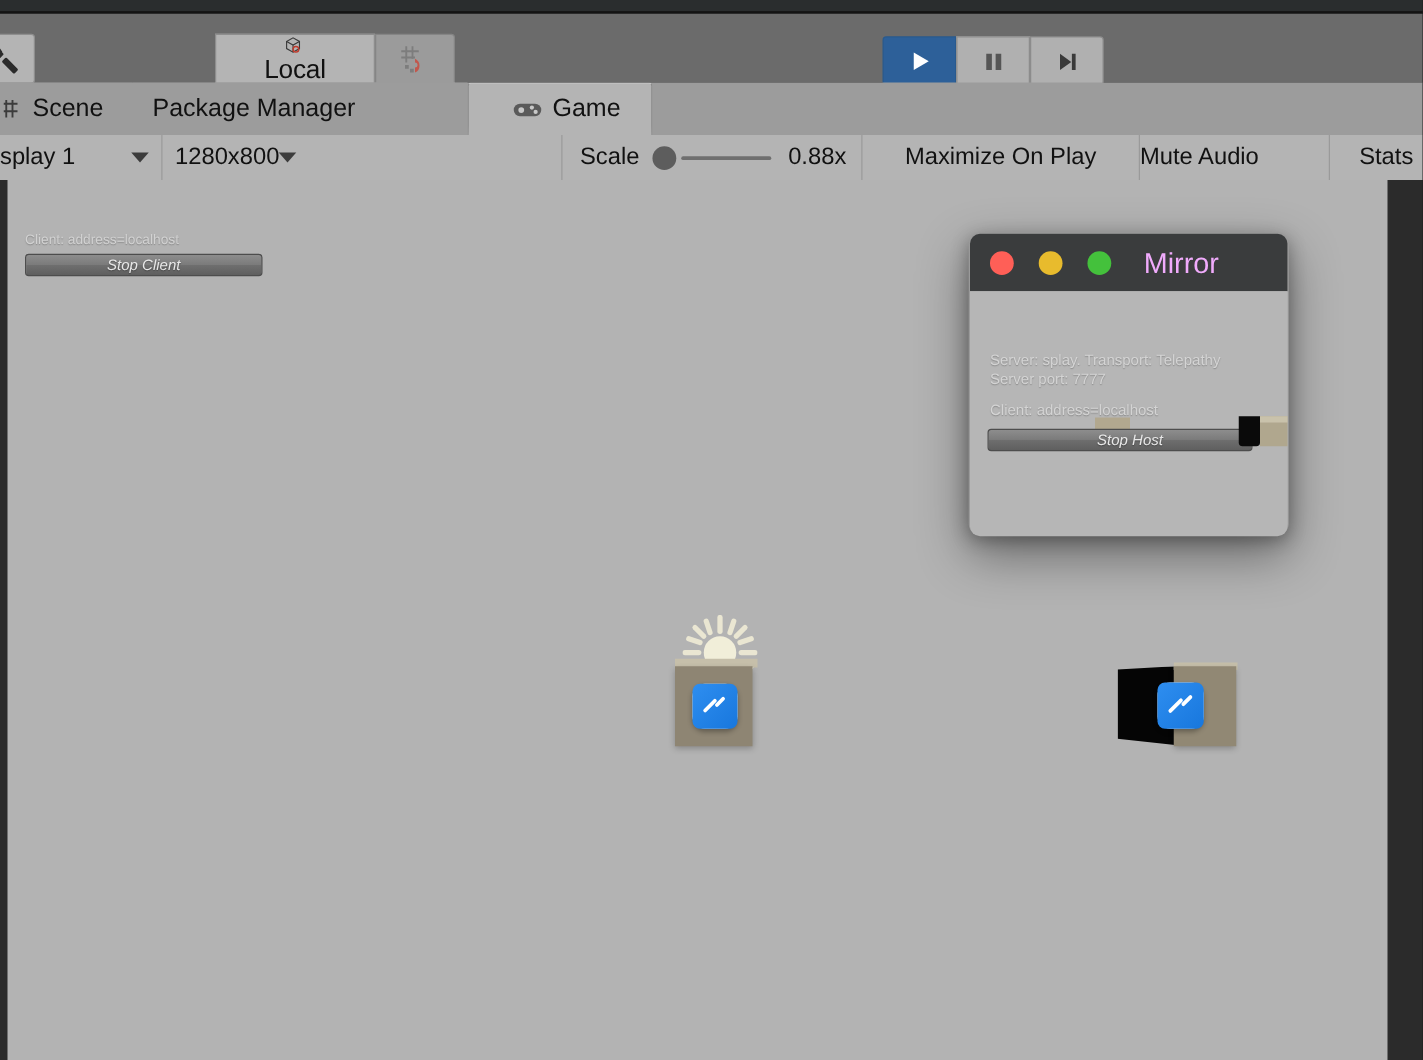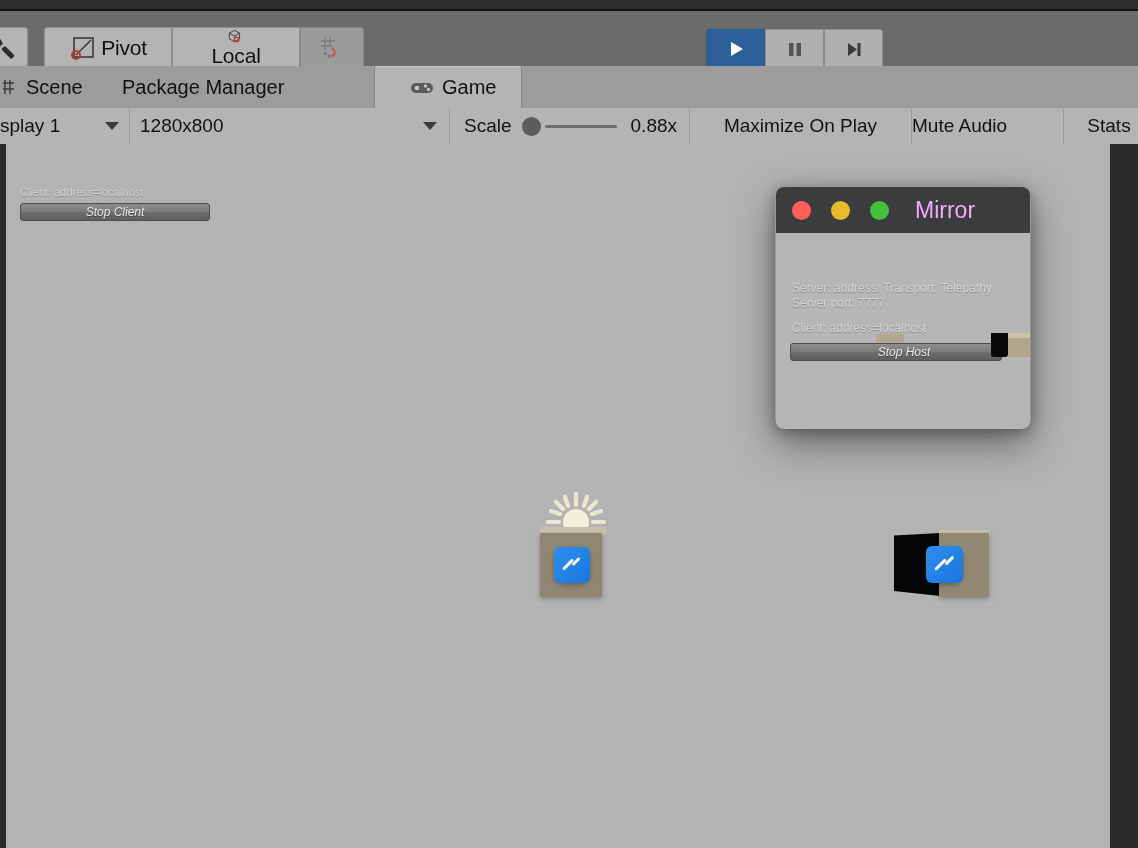--- a/index.html
+++ b/index.html
@@ -87,21 +87,21 @@
     background: #b4b4b4;
   }
   .vt-cell {
     position: absolute; top: 0; height: 36px;
     display: flex; align-items: center;
     font-size: 19px; color: #111;
     border-right: 1px solid #9a9a9a;
     cursor: default;
   }
   #vt-display { left: -22px; width: 152px; padding-left: 22px; justify-content: space-between; padding-right: 10px; }
-  #vt-res     { left: 130px; width: 320px; padding-left: 10px; justify-content: space-between; padding-right: 12px; }
+  #vt-res     { left: 130px; width: 320px; padding-left: 10px; justify-content: flex-start; padding-right: 12px; }
   #vt-scale   { left: 450px; width: 240px; padding-left: 14px; gap: 0; }
   #vt-max     { left: 690px; width: 222px; justify-content: center; }
   #vt-mute    { left: 912px; width: 152px; }
   #vt-stats   { left: 1064px; width: 90px; justify-content: center; border-right: none; }
 
   .caret { width: 0; height: 0; border-left: 7px solid transparent; border-right: 7px solid transparent; border-top: 8px solid #3c3c3c; }
 
   #scale-track { width: 72px; height: 3px; background: #6f6f6f; border-radius: 2px; margin-left: 4px; }
   #scale-knob { width: 19px; height: 19px; border-radius: 50%; background: #5d5d5d; margin-left: 10px; flex: none; }
   #scale-value { margin-left: 14px; }
@@ -222,28 +222,20 @@
 <div id="main-toolbar">
 
   <div class="tb-btn" id="handle-btn">
     <svg width="26" height="26" viewBox="0 0 26 26">
       <rect x="0" y="9" width="11" height="5" rx="1" fill="#2b2b2b" transform="rotate(-45 5.5 11.5)"></rect>
       <rect x="9" y="16" width="14" height="5" rx="1" fill="#2b2b2b" transform="rotate(45 16 18.5)"></rect>
       <rect x="3" y="1" width="5" height="9" rx="1" fill="#2b2b2b" transform="rotate(-35 5.5 5.5)"></rect>
     </svg>
   </div>
 
-  <div class="tb-btn" id="pivot-btn">
-    <svg width="28" height="28" viewBox="0 0 28 28" style="margin-right:4px">
-      <rect x="5" y="4" width="19" height="19" fill="none" stroke="#3a3a3a" stroke-width="1.6"></rect>
-      <line x1="7" y1="21" x2="22" y2="6" stroke="#3a3a3a" stroke-width="1.6"></line>
-      <circle cx="7" cy="21" r="4" fill="none" stroke="#c0392b" stroke-width="2"></circle>
-    </svg>
-    <span class="tb-label">Pivot</span>
-  </div>
 
   <div class="tb-btn" id="local-btn">
     <svg width="30" height="28" viewBox="0 0 30 28" style="margin-right:3px">
       <path d="M5 9 L14 4 L23 9 L23 19 L14 24 L5 19 Z" fill="none" stroke="#3a3a3a" stroke-width="1.6"></path>
       <path d="M5 9 L14 14 L23 9 M14 14 L14 24" fill="none" stroke="#3a3a3a" stroke-width="1.6"></path>
       <circle cx="18" cy="20" r="4" fill="none" stroke="#c0392b" stroke-width="2"></circle>
     </svg>
     <span class="tb-label">Local</span>
   </div>
 
@@ -401,21 +393,21 @@
     <div id="mirror-window">
 
       <div id="mirror-titlebar">
         <span class="traffic" id="tl-close"></span>
         <span class="traffic" id="tl-min"></span>
         <span class="traffic" id="tl-max"></span>
         <span id="mirror-title">Mirror</span>
       </div>
 
       <div id="mirror-body">
-        <div class="mirror-text" id="mw-server-line">Server: address. Transport: Telepathy</div>
+        <div class="mirror-text" id="mw-server-line">Server: splay. Transport: Telepathy</div>
         <div class="mirror-text" id="mw-port-line">Server port: 7777</div>
         <div class="mirror-text" id="mw-client-line">Client: address=localhost</div>
 
         <div id="frag-a"></div>
 
         <div class="mirror-button" id="mw-stop-host">Stop Host</div>
 
         <div id="frag-b"></div>
         <div id="frag-c"></div>
         <div id="frag-d"></div>

